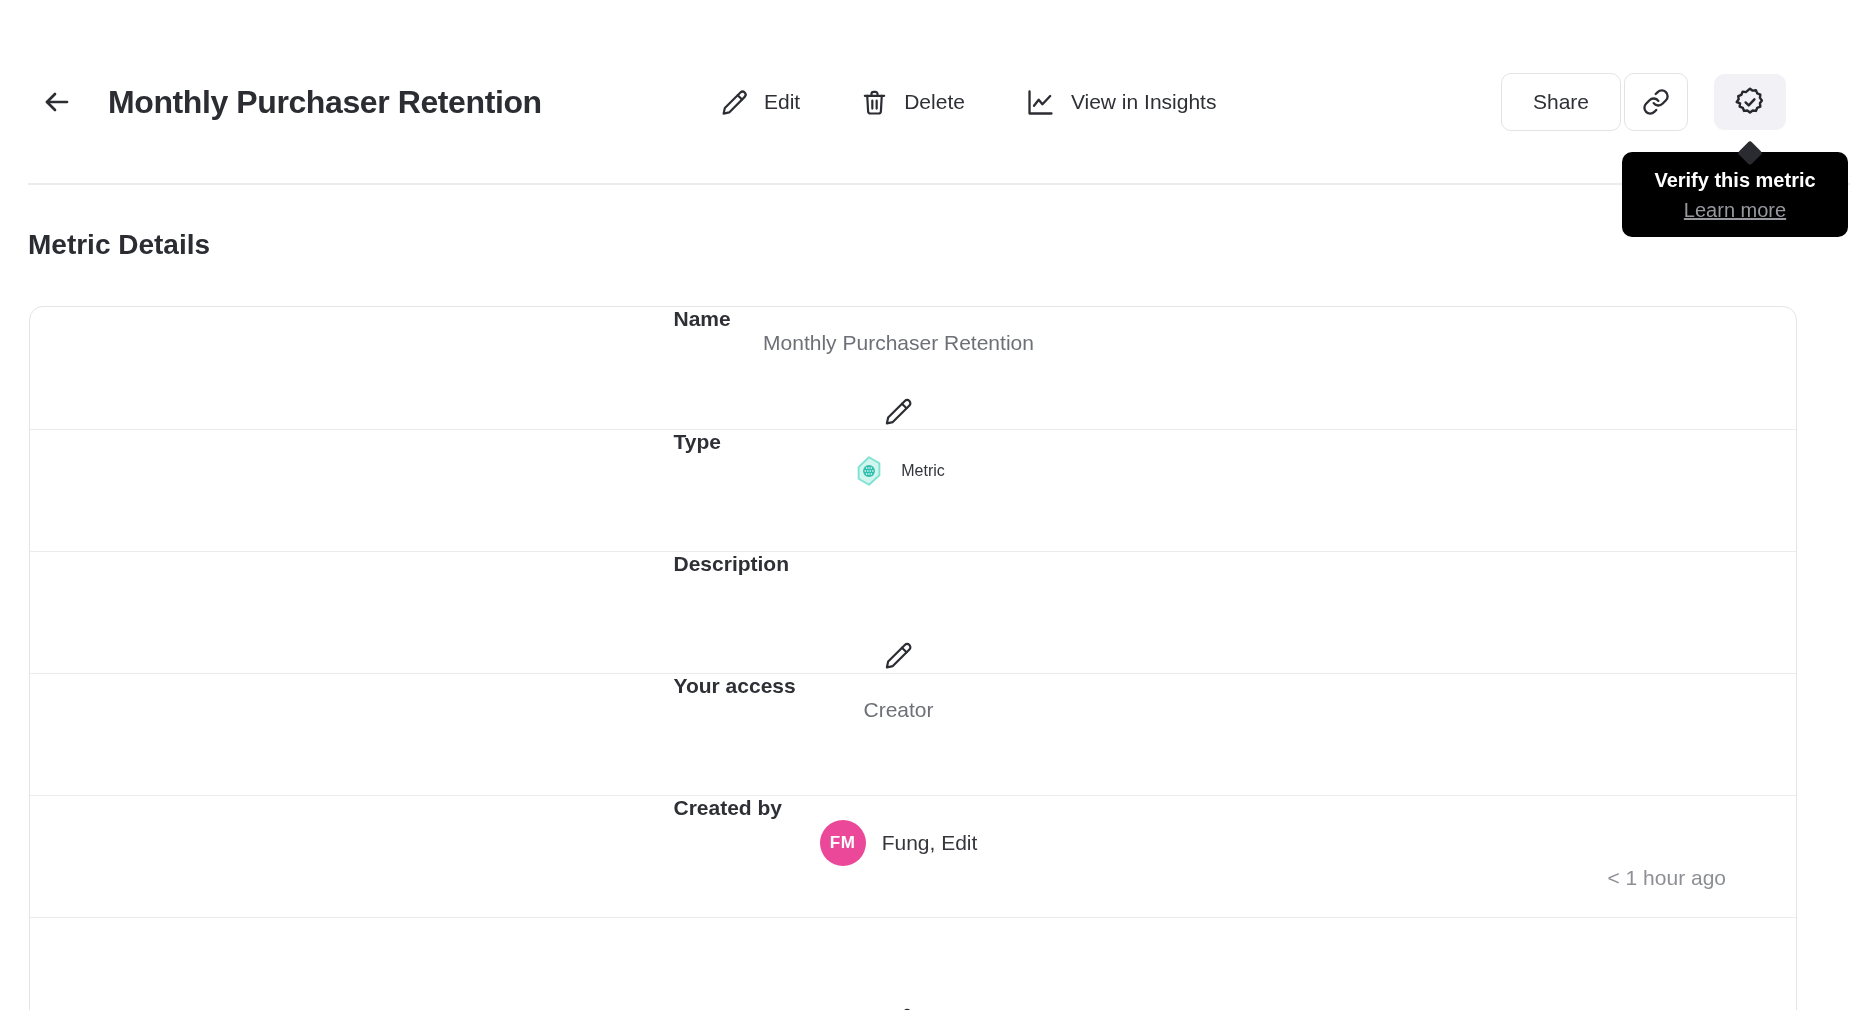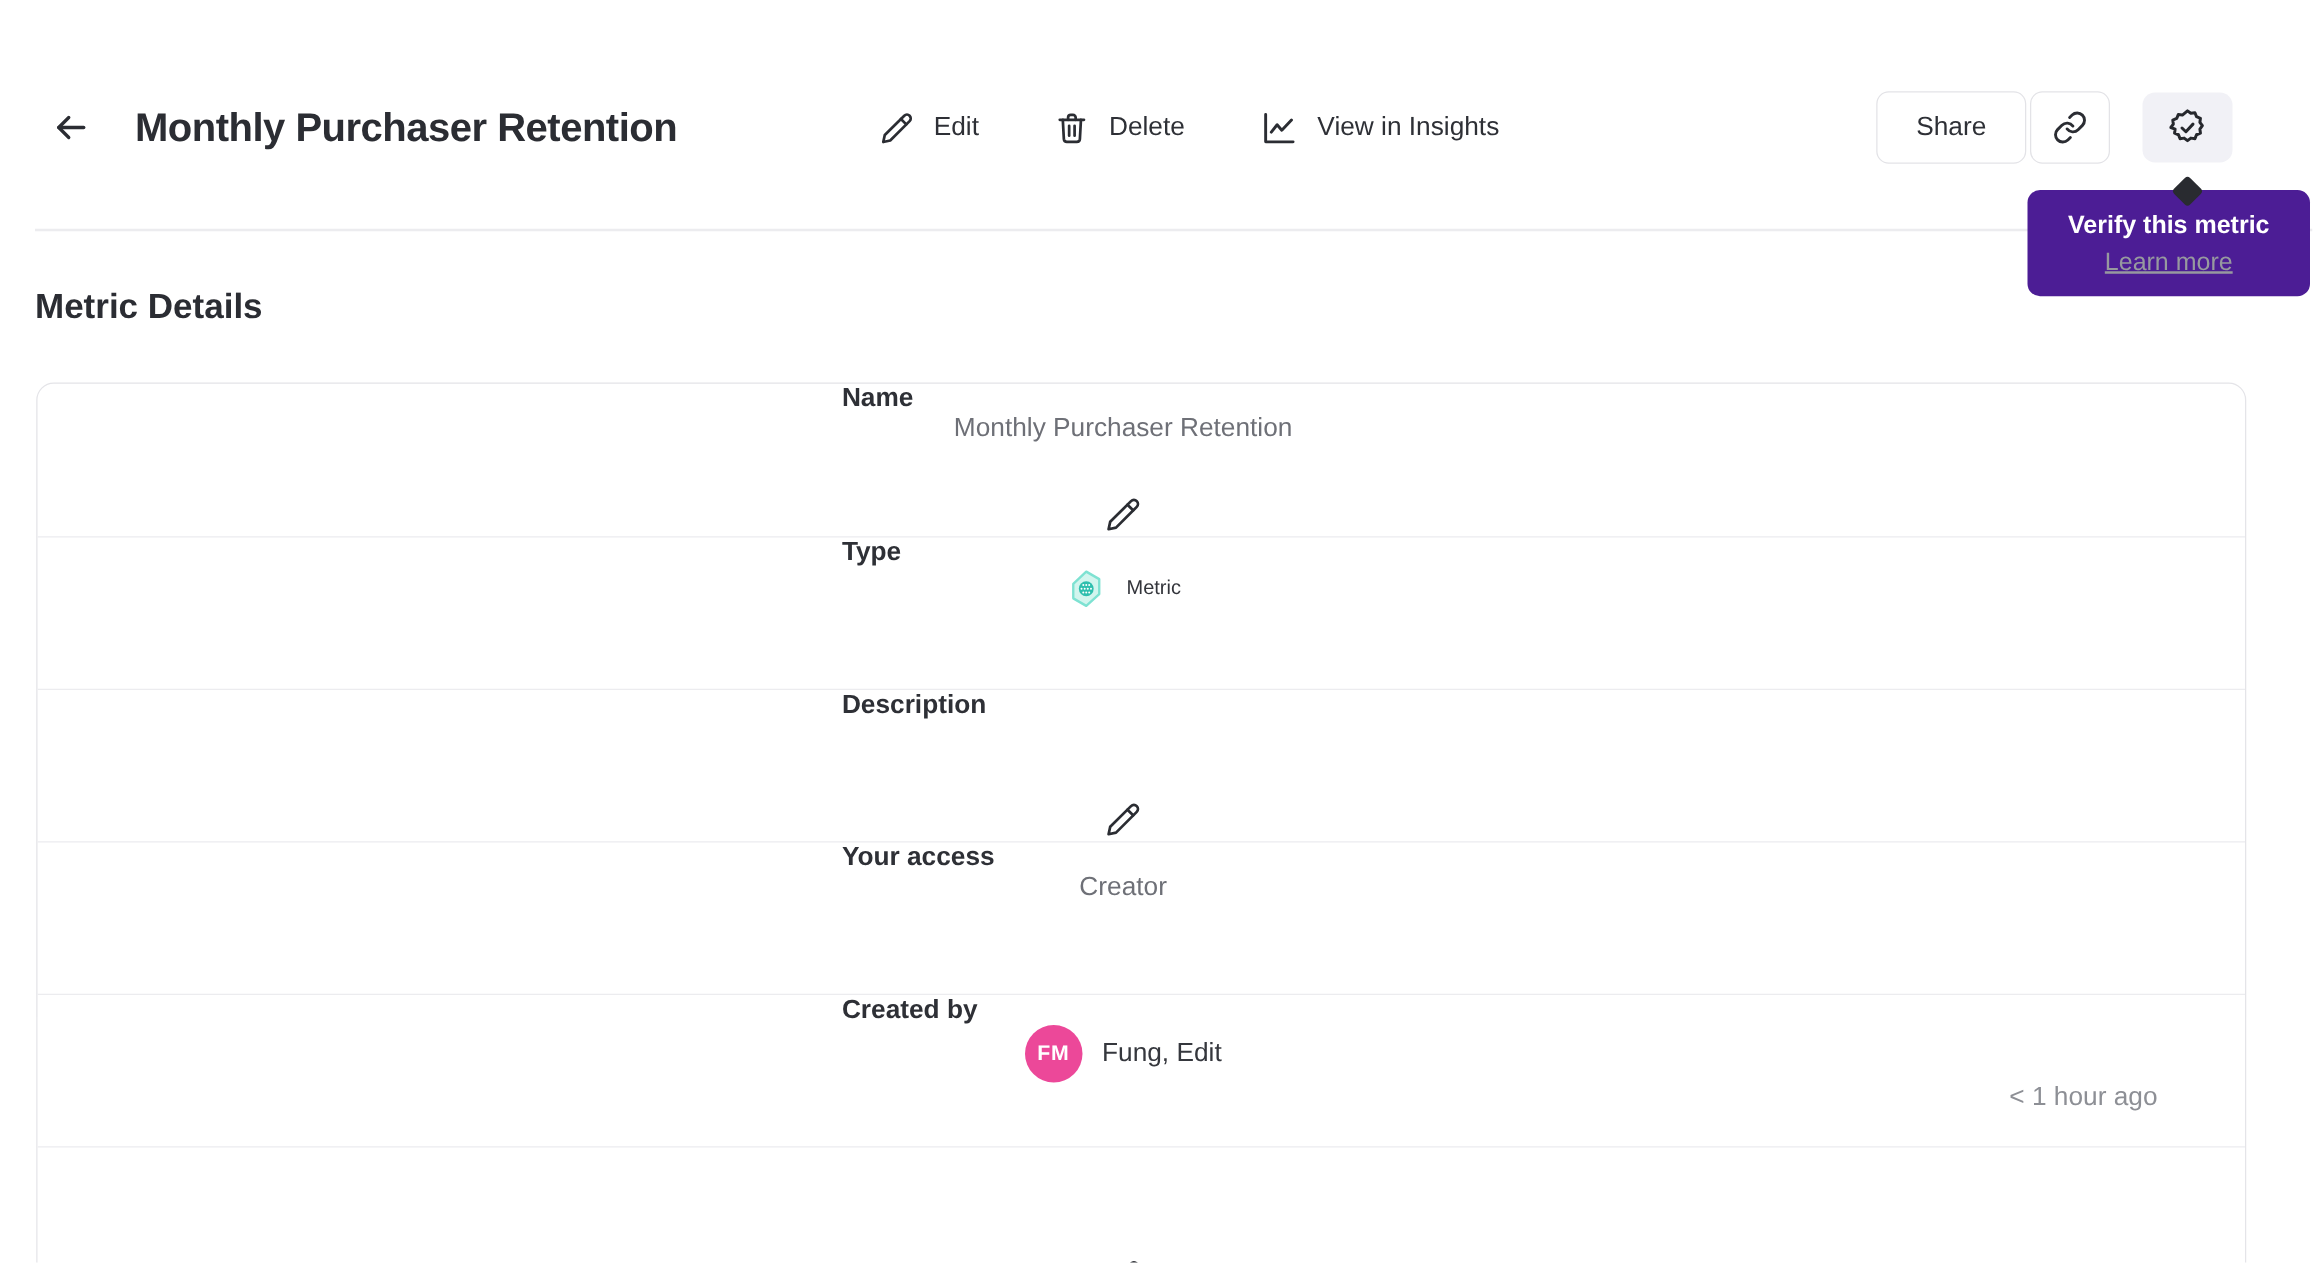--- a/index.html
+++ b/index.html
@@ -11,38 +11,38 @@
   }
   svg { display:block; }
 
   
   .header { position:absolute; top:72px; left:0; right:0; height:60px; }
   .hdr-left { position:absolute; left:38px; top:0; height:60px; display:flex; align-items:center; gap:32px; }
   .back-btn { width:38px; height:38px; border:none; background:none; padding:0; cursor:pointer;
               color:#2b2d33; display:flex; align-items:center; justify-content:center; }
   .page-title { margin:0; font-size:32px; font-weight:700; letter-spacing:-0.4px; color:#2b2d33; white-space:nowrap; }
 
-  .hdr-actions { position:absolute; left:703px; top:0; height:60px; display:flex; align-items:center; gap:60px; }
+  .hdr-actions { position:absolute; left:720px; top:0; height:60px; display:flex; align-items:center; gap:60px; }
   .action-btn { display:flex; align-items:center; gap:15px; border:none; background:none; padding:0; cursor:pointer;
                 font-family:inherit; font-size:21px; font-weight:500; color:#2e3036; white-space:nowrap; }
   .action-btn svg { color:#2b2d33; }
 
   .hdr-right { position:absolute; right:64px; top:0; height:60px; display:flex; align-items:center; }
   .share-btn { height:58px; padding:4px 31px; background:#fff; border:1.5px solid #e3e3e7; border-radius:10px;
                font-family:inherit; font-size:21px; font-weight:500; color:#2e3036; cursor:pointer; }
   .link-btn { height:58px; width:64px; margin-left:3px; background:#fff; border:1.5px solid #e3e3e7; border-radius:10px;
               display:flex; align-items:center; justify-content:center; color:#2b2d33; cursor:pointer; }
   .verify-btn { height:56px; width:72px; margin-left:26px; background:#f1f1f6; border:none; border-radius:10px;
                 display:flex; align-items:center; justify-content:center; color:#26282d; cursor:pointer; }
 
   .header-divider { position:absolute; top:183px; left:28px; right:0; height:2px; background:#ececef; }
 
   
   .tooltip { position:absolute; left:1622px; top:152px; width:226px; z-index:5;
-             background:#4c1d95; border-radius:10px; padding:16px 10px 15px; text-align:center; }
+             background:#000000; border-radius:10px; padding:16px 10px 15px; text-align:center; }
   .tooltip-arrow { position:absolute; top:-8px; left:119px; width:18px; height:18px;
                    background:#292b30; transform:rotate(45deg); border-radius:3px; }
   .tooltip-title { color:#ffffff; font-size:20px; font-weight:700; line-height:1.2; margin-bottom:7px; }
   .tooltip-link { color:#97999f; font-size:20px; text-decoration:underline; cursor:pointer; }
 
   
   .main { position:absolute; top:185px; left:0; right:0; }
   .section-heading { margin:44px 0 0 28px; font-size:28px; font-weight:700; color:#2b2d33; }
 
   .card { margin:45px 53px 0 29px; border:1.5px solid #e4e4e8; border-radius:14px; overflow:hidden; background:#fff; }

